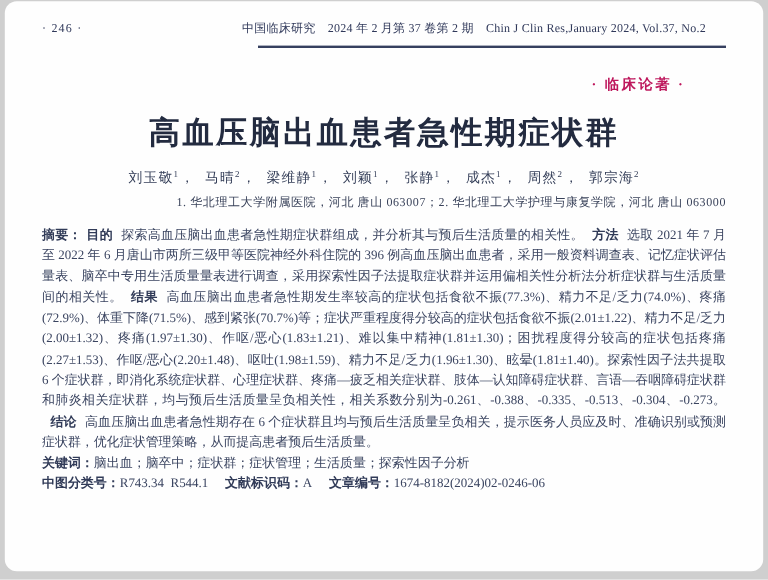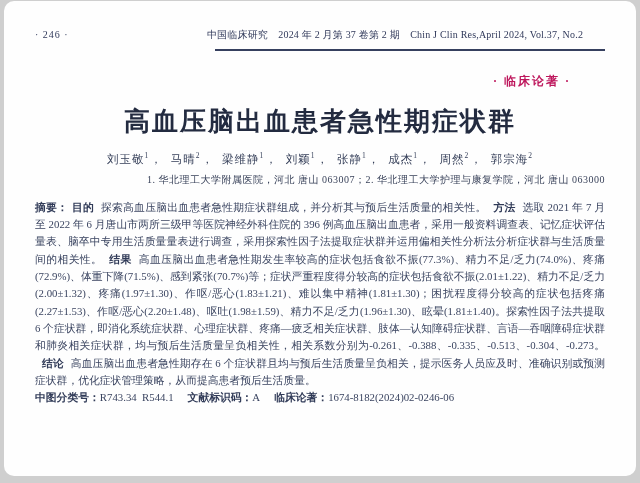--- a/index.html
+++ b/index.html
@@ -5,21 +5,21 @@
   html,body{margin:0;padding:0;}
   body{
     width:640px;height:483px;position:relative;overflow:hidden;
     background:#cfcfcf;
     font-family:"Liberation Serif","DejaVu Serif",serif;
   }
   .page{
     position:absolute;left:4px;right:4px;top:1px;bottom:7px;
     background:#fefefe;border-radius:10px;
     color:#39425a;
-    padding:23px 31px 0 31px;
+    padding:12px 31px 0 31px;
     box-sizing:border-box;
   }
   .running-head{
     display:flex;align-items:baseline;
     font-size:10px;color:#30395a;
     padding-top:4px;
   }
   .pageno{width:150px;letter-spacing:1px;white-space:nowrap;}
   .jhead{flex:1;text-align:center;white-space:nowrap;letter-spacing:0.2px;}
   .head-rule{
@@ -62,38 +62,41 @@
   .clsline .grp{margin-right:14px;white-space:pre-wrap;}
   .pre{white-space:pre-wrap;}
 </style>
 </head>
 <body>
 
 <div class="page">
 
   <div class="running-head">
     <span class="pageno">· 246 ·</span>
-    <span class="jhead">中国临床研究　2024 年 2 月第 37 卷第 2 期　Chin J Clin Res,April 2024, Vol.37, No.2</span>
+    <span class="jhead">中国临床研究　2024 年 2 月第 37 卷第 2 期　Chin J Clin Res,January 2024, Vol.37, No.2</span>
   </div>
   <div class="head-rule"></div>
 
   <div class="column-tag">· 临床论著 ·</div>
 
   <h1 class="title">
     <span>高血压脑出血患者急性期症状群</span><br>
   </h1>
 
   <div class="authors">
     <span class="author"><span>刘玉敬</span><sup>1</sup><span class="sep">，</span></span><span class="author"><span>马晴</span><sup>2</sup><span class="sep">，</span></span><span class="author"><span>梁维静</span><sup>1</sup><span class="sep">，</span></span><span class="author"><span>刘颖</span><sup>1</sup><span class="sep">，</span></span><span class="author"><span>张静</span><sup>1</sup><span class="sep">，</span></span><span class="author"><span>成杰</span><sup>1</sup><span class="sep">，</span></span><span class="author"><span>周然</span><sup>2</sup><span class="sep">，</span></span><span class="author"><span>郭宗海</span><sup>2</sup></span>
   </div>
 
   <div class="affiliation">1. 华北理工大学附属医院，河北 唐山 063007；2. 华北理工大学护理与康复学院，河北 唐山 063000</div>
 
   <div class="abstract">
     <span class="b">摘要：</span><span class="shead first">目的</span><span class="pre">探索高血压脑出血患者急性期症状群组成，并分析其与预后生活质量的相关性。</span><span class="shead">方法</span><span class="pre">选取 2021 年 7 月至 2022 年 6 月唐山市两所三级甲等医院神经外科住院的 396 例高血压脑出血患者，采用一般资料调查表、记忆症状评估量表、脑卒中专用生活质量量表进行调查，采用探索性因子法提取症状群并运用偏相关性分析法分析症状群与生活质量间的相关性。</span><span class="shead">结果</span><span class="pre">高血压脑出血患者急性期发生率较高的症状包括食欲不振(77.3%)、精力不足/乏力(74.0%)、疼痛(72.9%)、体重下降(71.5%)、感到紧张(70.7%)等；症状严重程度得分较高的症状包括食欲不振(2.01±1.22)、精力不足/乏力(2.00±1.32)、疼痛(1.97±1.30)、作呕/恶心(1.83±1.21)、难以集中精神(1.81±1.30)；困扰程度得分较高的症状包括疼痛(2.27±1.53)、作呕/恶心(2.20±1.48)、呕吐(1.98±1.59)、精力不足/乏力(1.96±1.30)、眩晕(1.81±1.40)。探索性因子法共提取 6 个症状群，即消化系统症状群、心理症状群、疼痛—疲乏相关症状群、肢体—认知障碍症状群、言语—吞咽障碍症状群和肺炎相关症状群，均与预后生活质量呈负相关性，相关系数分别为-0.261、-0.388、-0.335、-0.513、-0.304、-0.273。</span><span class="shead">结论</span><span class="pre">高血压脑出血患者急性期存在 6 个症状群且均与预后生活质量呈负相关，提示医务人员应及时、准确识别或预测症状群，优化症状管理策略，从而提高患者预后生活质量。</span>
   </div>
 
+  <div class="kwline">
+    <span class="b">关键词：</span><span>脑出血；脑卒中；症状群；症状管理；生活质量；探索性因子分析</span>
+  </div>
 
   <div class="clsline">
-    <span class="grp"><span class="b">中图分类号：</span><span class="pre">R743.34  R544.1</span></span><span class="grp"><span class="b">文献标识码：</span><span>A</span></span><span class="grp"><span class="b">临床论著：</span><span>1674-8182(2024)02-0246-06</span></span>
+    <span class="grp"><span class="b">中图分类号：</span><span class="pre">R743.34  R544.1</span></span><span class="grp"><span class="b">文献标识码：</span><span>A</span></span><span class="grp"><span class="b">文章编号：</span><span>1674-8182(2024)02-0246-06</span></span>
   </div>
 
 </div>
 
 </body></html>

